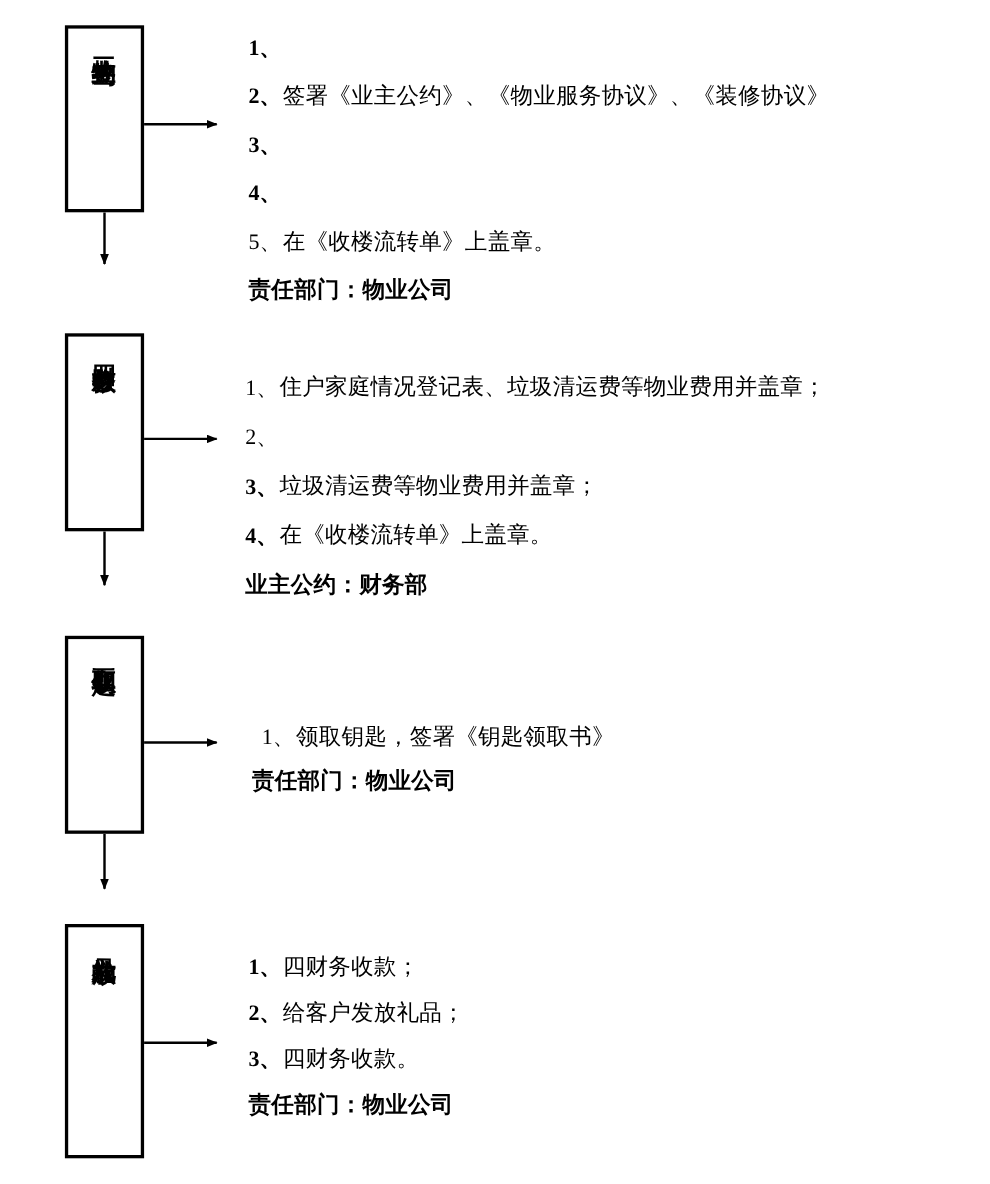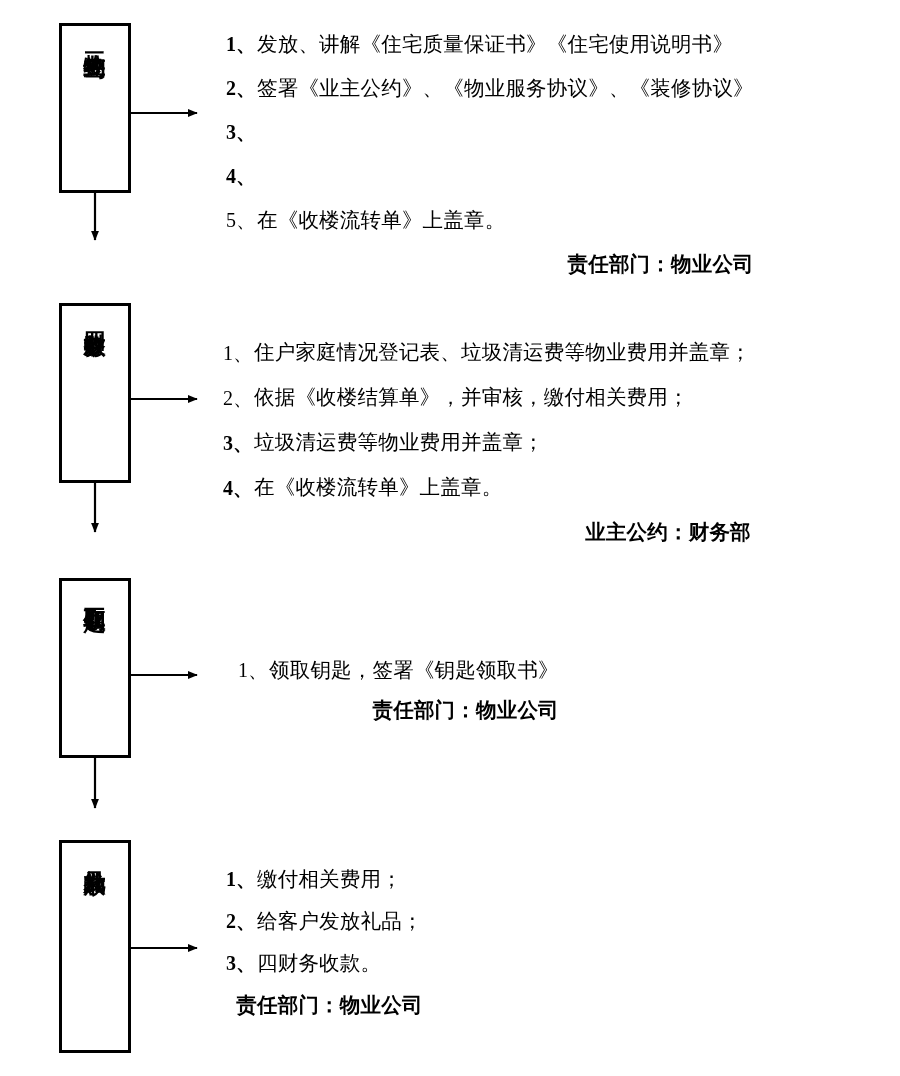--- a/index.html
+++ b/index.html
@@ -78,21 +78,20 @@
   .detail-line.bold-num .num {
     font-weight: bold;
   }
   .detail-line .body {
     font-family: "Liberation Serif", "DejaVu Serif", serif;
     letter-spacing: 0.2px;
   }
   .detail-line.dept {
     font-weight: bold;
     letter-spacing: 0.4px;
-    justify-content: flex-end;
   }
   .detail-line.dept .body {
     font-weight: bold;
   }
 
   
   .detail-block.b1 .detail-line { height: 44px; }
   .detail-block.b2 .detail-line { height: 45px; }
   .detail-block.b3 .detail-line { height: 40px; }
   .detail-block.b4 .detail-line { height: 42px; }
@@ -136,21 +135,20 @@
     <span class="stage-box-label">五领取钥匙</span>
   </div>
 
   <div class="stage-box" style="left:59px; top:840px; width:72px; height:213px;">
     <span class="stage-box-label">六礼品发放</span>
   </div>
 
   <div class="detail-block b1" style="left:226px; top:22px;">
     <div class="detail-line bold-num">
       <span class="num">1、</span>
-      <span class="body">发放、讲解《住宅质量保证书》《住宅使用说明书》</span>
     </div>
     <div class="detail-line bold-num">
       <span class="num">2、</span>
       <span class="body">签署《业主公约》、《物业服务协议》、《装修协议》</span>
     </div>
     <div class="detail-line bold-num">
       <span class="num">3、</span>
     </div>
     <div class="detail-line bold-num">
       <span class="num">4、</span>
@@ -164,21 +162,20 @@
     </div>
   </div>
 
   <div class="detail-block b2" style="left:223px; top:330px;">
     <div class="detail-line">
       <span class="num">1、</span>
       <span class="body">住户家庭情况登记表、垃圾清运费等物业费用并盖章；</span>
     </div>
     <div class="detail-line">
       <span class="num">2、</span>
-      <span class="body">依据《收楼结算单》，并审核，缴付相关费用；</span>
     </div>
     <div class="detail-line bold-num">
       <span class="num">3、</span>
       <span class="body">垃圾清运费等物业费用并盖章；</span>
     </div>
     <div class="detail-line bold-num">
       <span class="num">4、</span>
       <span class="body">在《收楼流转单》上盖章。</span>
     </div>
     <div class="detail-line dept">
@@ -192,21 +189,21 @@
       <span class="body">领取钥匙，签署《钥匙领取书》</span>
     </div>
     <div class="detail-line dept" style="margin-left:-9px;">
       <span class="body">责任部门：物业公司</span>
     </div>
   </div>
 
   <div class="detail-block b4" style="left:226px; top:858px;">
     <div class="detail-line bold-num">
       <span class="num">1、</span>
-      <span class="body">缴付相关费用；</span>
+      <span class="body">四财务收款；</span>
     </div>
     <div class="detail-line bold-num">
       <span class="num">2、</span>
       <span class="body">给客户发放礼品；</span>
     </div>
     <div class="detail-line bold-num">
       <span class="num">3、</span>
       <span class="body">四财务收款。</span>
     </div>
     <div class="detail-line dept">

